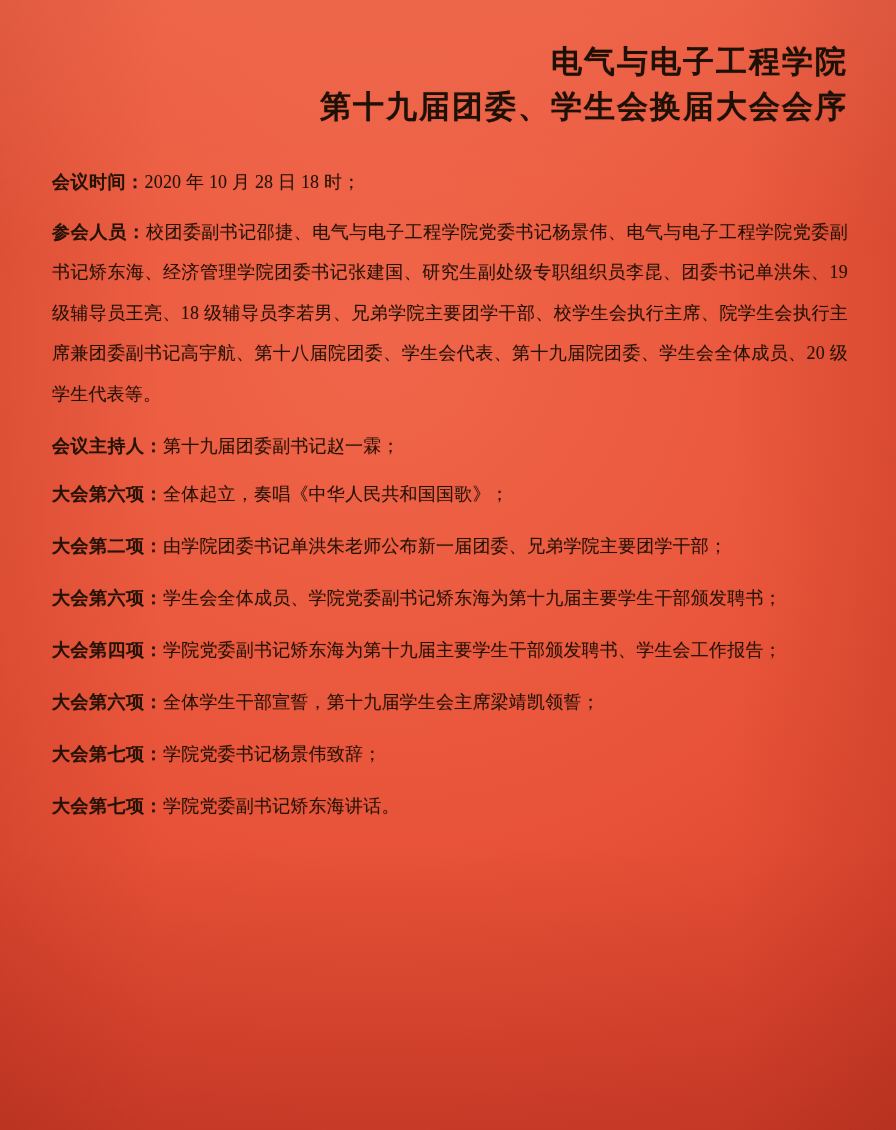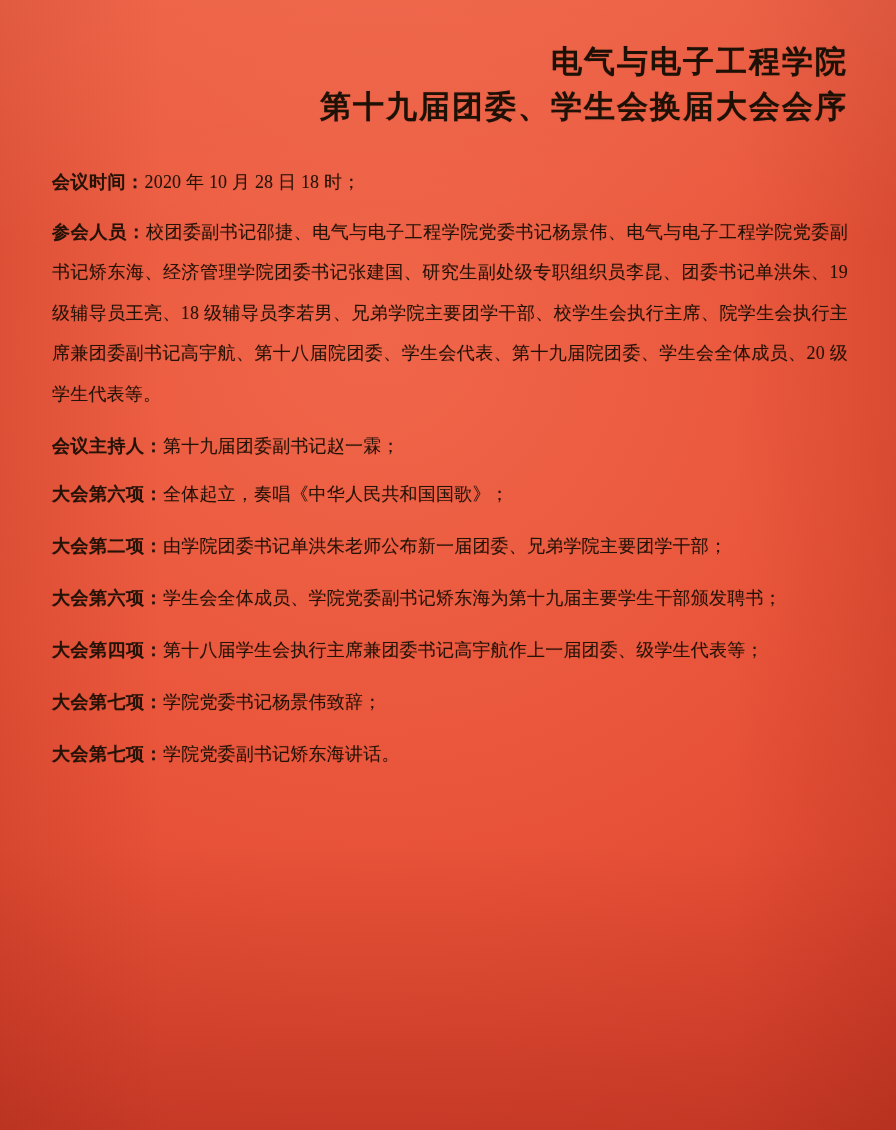--- a/index.html
+++ b/index.html
@@ -115,24 +115,27 @@
 
     <p class="para agenda">
       <span class="lbl">大会第二项：</span><span class="val">由学院团委书记单洪朱老师公布新一届团委、兄弟学院主要团学干部；</span>
     </p>
 
     <p class="para agenda">
       <span class="lbl">大会第六项：</span><span class="val">学生会全体成员、学院党委副书记矫东海为第十九届主要学生干部颁发聘书；</span>
     </p>
 
     <p class="para agenda">
-      <span class="lbl">大会第四项：</span><span class="val">第十八届学生会执行主席兼团委书记高宇航作上一届团委、级学生代表等；</span>
+      <span class="lbl">大会第四项：</span><span class="val">学院党委副书记矫东海为第十九届主要学生干部颁发聘书、学生会工作报告；</span>
     </p>
 
 
+    <p class="para agenda">
+      <span class="lbl">大会第六项：</span><span class="val">全体学生干部宣誓，第十九届学生会主席梁靖凯领誓；</span>
+    </p>
 
     <p class="para agenda">
       <span class="lbl">大会第七项：</span><span class="val">学院党委书记杨景伟致辞；</span>
     </p>
 
     <p class="para agenda">
       <span class="lbl">大会第七项：</span><span class="val">学院党委副书记矫东海讲话。</span>
     </p>
 
   </div>

